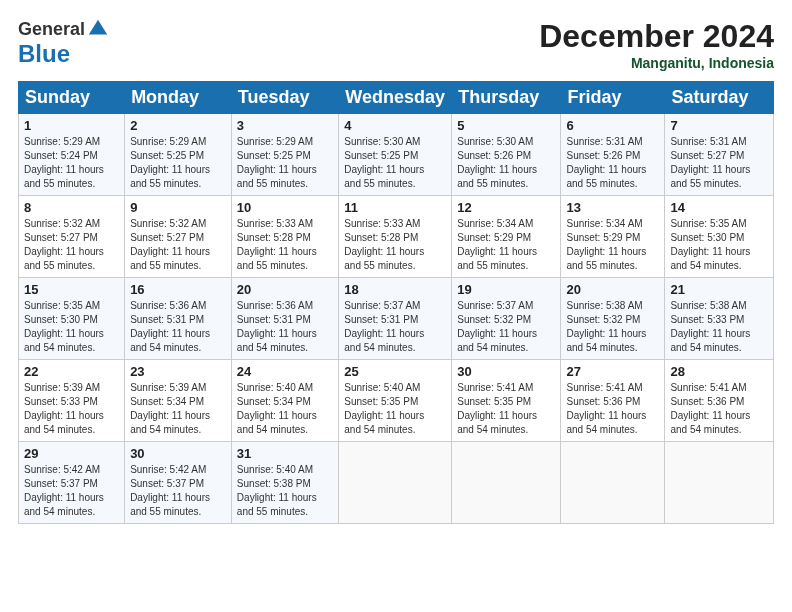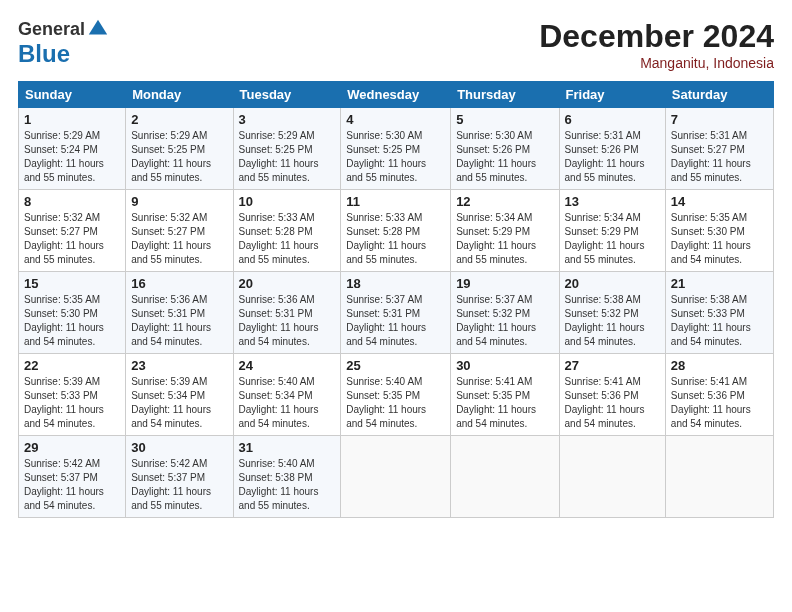--- a/index.html
+++ b/index.html
@@ -49,33 +49,34 @@
     .title-section {
       text-align: right;
     }
     .month-title {
       font-size: 32px;
       font-weight: bold;
       color: #222;
     }
     .location {
       font-size: 14px;
-      color: #7f1d1d;
+      color: #14532d;
+      font-weight: bold;
     }
     .calendar {
       width: 100%;
       border-collapse: collapse;
       font-size: 10.5px;
     }
     .calendar th {
       background: #1a6faf;
       color: #fff;
       padding: 5px 6px;
       text-align: left;
-      font-size: 13px;
+      font-size: 18px;
       font-weight: bold;
       border: 1px solid #1a6faf;
     }
     .calendar td {
       border: 1px solid #ccc;
       vertical-align: top;
       padding: 4px 5px;
       width: 113px;
       min-height: 70px;
       background: #fff;

